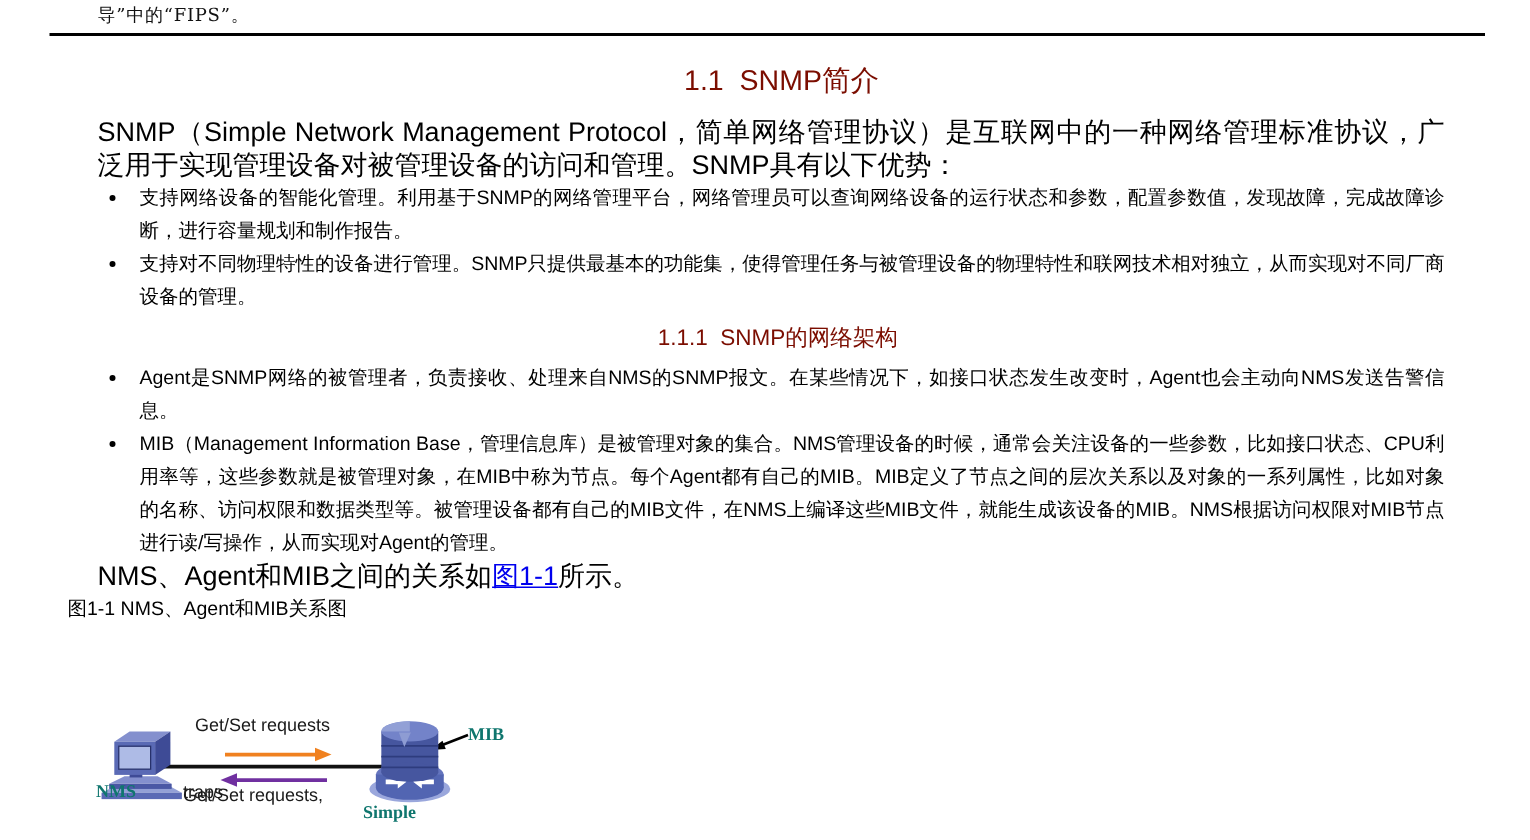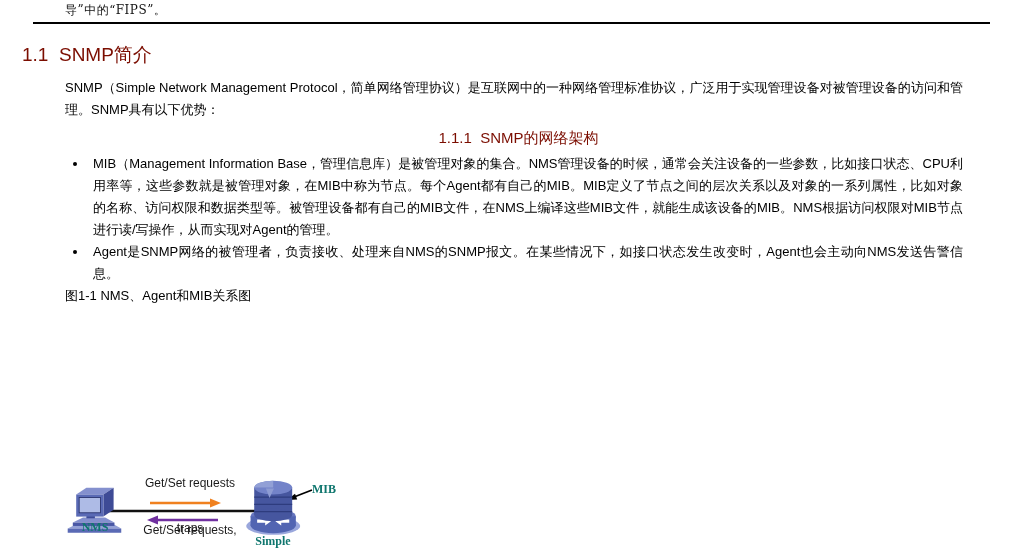--- a/index.html
+++ b/index.html
@@ -4,76 +4,85 @@
 <style>
   html,body { margin:0; padding:0; background:#fff; }
   body { font-family:"Liberation Sans","DejaVu Sans",sans-serif; color:#000; }
   .page { position:relative; width:1020px; height:560px; background:#fff; overflow:hidden; }
 
   .carryover { margin:3px 0 0 65px; font-family:"DejaVu Serif","Liberation Serif",serif;
                font-size:12px; line-height:15px; color:#111; letter-spacing:.5px; }
   .divider { border:0; border-top:2px solid #000; margin:4px 30px 0 33px; }
 
   h1 { margin:19px 0 10px 22px; font-size:19px; font-weight:400; line-height:24px;
-       color:var(--heading,#7B0D00); white-space:pre-wrap; }
+       color:var(--heading,#7B0D00); white-space:pre-wrap;text-align:center; }
   h2 { margin:7px 0 5px 17px; font-size:15px; font-weight:400; line-height:20px;
        color:var(--heading,#7B0D00); white-space:pre-wrap;text-align:center; }
 
-  .body { margin:0 0 0 65px; width:898px; font-size:13px; line-height:22px;
+  .body { margin:0 0 0 65px; width:898px; font-size:18px; line-height:22px;
           text-align:justify; color:var(--body_text,#000); }
   ul.bullets { list-style:none; margin:0 0 0 65px; padding:0; width:898px; }
   ul.bullets li { position:relative; padding-left:28px; font-size:13px; line-height:22px;
                   text-align:justify; color:var(--body_text,#000); }
   ul.bullets .dot { position:absolute; left:8px; top:9px; width:4px; height:4px;
                     border-radius:50%; background:#000; }
 
   .figlink { color:var(--link,#0000EE); text-decoration:underline; cursor:pointer; }
 
-  .caption { margin:0 0 0 65px; font-size:13px; line-height:22px; }
+  .caption { margin:0 0 0 45px; font-size:13px; line-height:22px; }
 
   .figure { position:absolute; left:60px; top:476px; width:330px; height:84px; }
   .figure svg.fig-svg { position:absolute; left:0; top:0; width:330px; height:84px; }
   .fig-label { position:absolute; font-size:12px; line-height:14px; color:#1a1a1a;
-               text-align:center; white-space:nowrap; }
+               text-align:left; white-space:nowrap; }
   .fig-label.bold { font-weight:bold; color:#0f766e;font-family:Liberation Serif, serif; }
   .conn { stroke:var(--connection_line,#111); stroke-width:2.5; }
   .req  { stroke:var(--request_arrow,#F0811F); stroke-width:2.5; }
   .reqh { fill:var(--request_arrow,#F0811F); }
   .rsp  { stroke:var(--response_arrow,#7030A0); stroke-width:2.5; }
   .rsph { fill:var(--response_arrow,#7030A0); }
 </style>
 </head>
 <body>
 
 <div class="page">
 
   <div class="carryover">导”中的“FIPS”。</div>
   <hr class="divider">
 
   <h1>1.1  SNMP简介</h1>
 
   <p class="body">SNMP（Simple Network Management Protocol，简单网络管理协议）是互联网中的一种网络管理标准协议，广泛用于实现管理设备对被管理设备的访问和管理。SNMP具有以下优势：</p>
 
   <ul class="bullets">
+    <li>
+      <span class="dot"></span>
+      <span>支持网络设备的智能化管理。利用基于SNMP的网络管理平台，网络管理员可以查询网络设备的运行状态和参数，配置参数值，发现故障，完成故障诊断，进行容量规划和制作报告。</span>
+    </li>
+    <li>
+      <span class="dot"></span>
+      <span>支持对不同物理特性的设备进行管理。SNMP只提供最基本的功能集，使得管理任务与被管理设备的物理特性和联网技术相对独立，从而实现对不同厂商设备的管理。</span>
+    </li>
   </ul>
 
   <h2>1.1.1  SNMP的网络架构</h2>
 
 
   <ul class="bullets">
     <li>
       <span class="dot"></span>
-      <span>MIB（Management Information Base，管理信息库）是被管理对象的集合。NMS管理设备的时候，通常会关注设备的一些参数，比如接口状态、CPU利用率等，这些参数就是被管理对象，在MIB中称为节点。每个Agent都有自己的MIB。MIB定义了节点之间的层次关系以及对象的一系列属性，比如对象的名称、访问权限和数据类型等。被管理设备都有自己的MIB文件，在NMS上编译这些MIB文件，就能生成该设备的MIB。NMS根据访问权限对MIB节点进行读/写操作，从而实现对Agent的管理。</span>
+      <span>Agent是SNMP网络的被管理者，负责接收、处理来自NMS的SNMP报文。在某些情况下，如接口状态发生改变时，Agent也会主动向NMS发送告警信息。</span>
     </li>
     <li>
       <span class="dot"></span>
-      <span>Agent是SNMP网络的被管理者，负责接收、处理来自NMS的SNMP报文。在某些情况下，如接口状态发生改变时，Agent也会主动向NMS发送告警信息。</span>
+      <span>MIB（Management Information Base，管理信息库）是被管理对象的集合。NMS管理设备的时候，通常会关注设备的一些参数，比如接口状态、CPU利用率等，这些参数就是被管理对象，在MIB中称为节点。每个Agent都有自己的MIB。MIB定义了节点之间的层次关系以及对象的一系列属性，比如对象的名称、访问权限和数据类型等。被管理设备都有自己的MIB文件，在NMS上编译这些MIB文件，就能生成该设备的MIB。NMS根据访问权限对MIB节点进行读/写操作，从而实现对Agent的管理。</span>
     </li>
   </ul>
 
+  <p class="body"><span>NMS、Agent和MIB之间的关系如</span><a class="figlink" href="#">图1-1</a><span>所示。</span></p>
 
   <p class="caption">图1-1 NMS、Agent和MIB关系图</p>
 
   <div class="figure">
     <svg class="fig-svg" viewBox="0 0 330 84">
 
       <line class="conn" x1="48" y1="35" x2="200" y2="35"></line>
 
       <g>
         <line class="req" x1="90" y1="27" x2="150" y2="27"></line>

